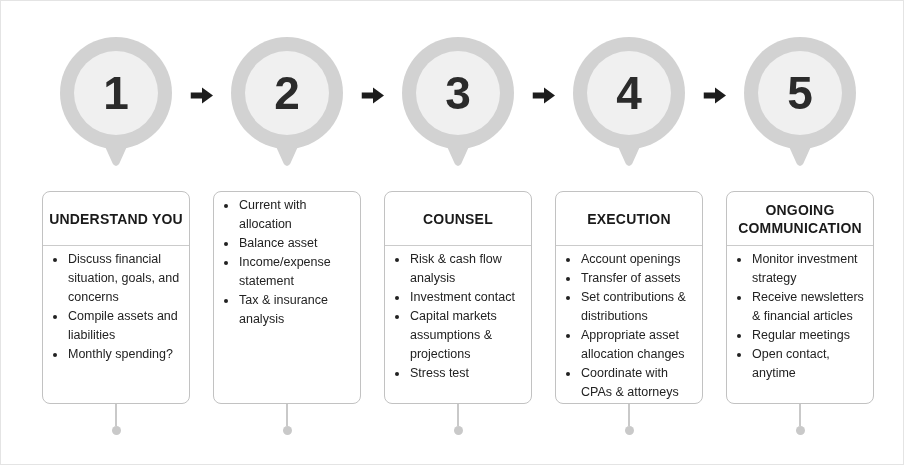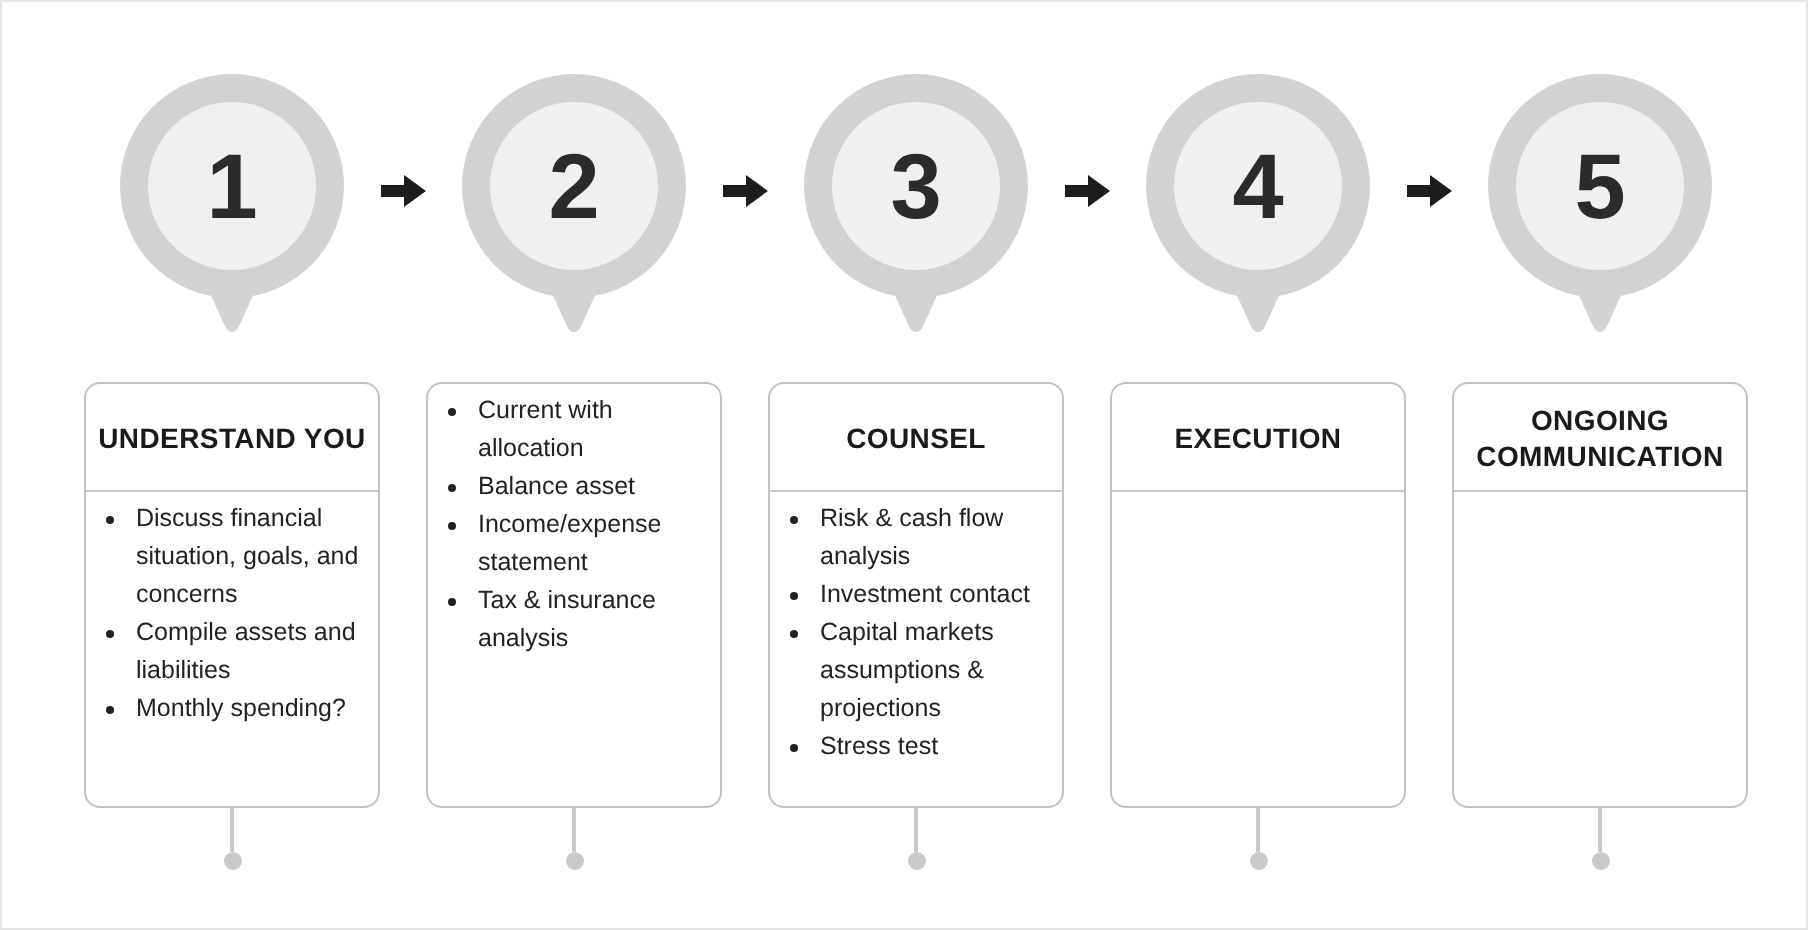--- a/index.html
+++ b/index.html
@@ -157,34 +157,47 @@
 
   <div class="step">
     <svg class="marker" viewBox="0 0 112 130" aria-hidden="true">
       <circle class="ring" cx="56" cy="56" r="56"></circle>
       <path class="tail" d="M41 97 L71 97 L58.2 125.5 Q56 129.5 53.8 125.5 Z"></path>
       <circle class="inner" cx="56" cy="56" r="42"></circle>
       <text class="num" x="56" y="72" text-anchor="middle">4</text>
     </svg>
     <div class="card">
       <div class="card-header">EXECUTION</div>
+      <ul class="bullets">
+            <li>Account openings</li>
+            <li>Transfer of assets</li>
+            <li>Set contributions &amp; distributions</li>
+            <li>Appropriate asset allocation changes</li>
+            <li>Coordinate with CPAs &amp; attorneys</li>
+          </ul>
     </div>
     <div class="connector"></div>
     <div class="dot"></div>
   </div>
 
   <div class="step">
     <svg class="marker" viewBox="0 0 112 130" aria-hidden="true">
       <circle class="ring" cx="56" cy="56" r="56"></circle>
       <path class="tail" d="M41 97 L71 97 L58.2 125.5 Q56 129.5 53.8 125.5 Z"></path>
       <circle class="inner" cx="56" cy="56" r="42"></circle>
       <text class="num" x="56" y="72" text-anchor="middle">5</text>
     </svg>
     <div class="card">
       <div class="card-header">ONGOING COMMUNICATION</div>
+      <ul class="bullets">
+            <li>Monitor investment strategy</li>
+            <li>Receive newsletters &amp; financial articles</li>
+            <li>Regular meetings</li>
+            <li>Open contact, anytime</li>
+          </ul>
     </div>
     <div class="connector"></div>
     <div class="dot"></div>
   </div>
 
   <svg class="arrow" viewBox="0 0 23 17" aria-hidden="true" style="left: 159.5px; transform: translateX(-50%);">
     <path d="M0 5.5 H11.5 V0.5 L22.5 8.5 L11.5 16.5 V11.5 H0 Z"></path>
   </svg>
 
   <svg class="arrow" viewBox="0 0 23 17" aria-hidden="true" style="left: 330.5px; transform: translateX(-50%);">

